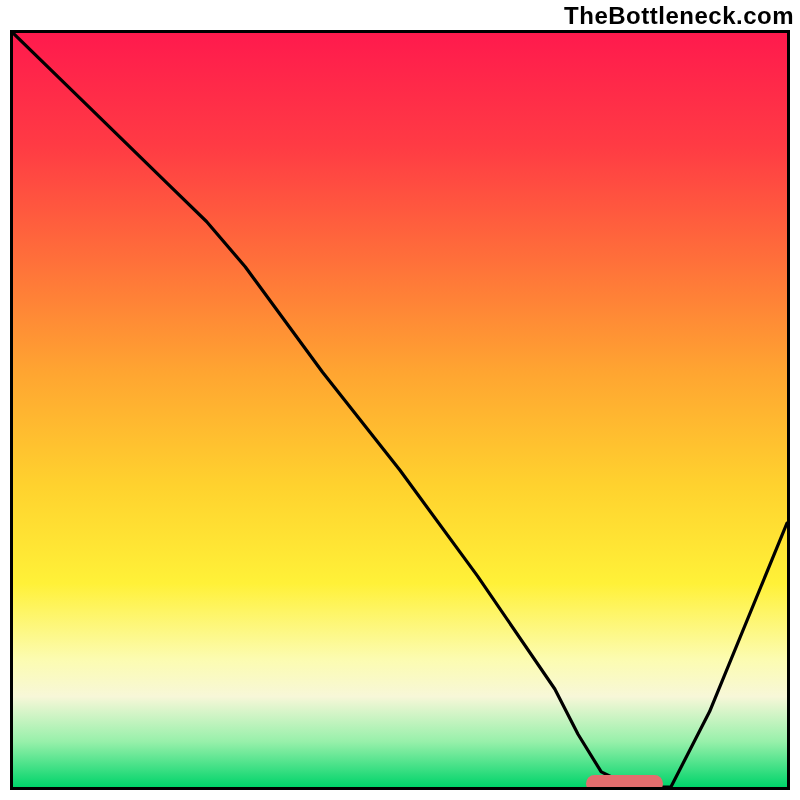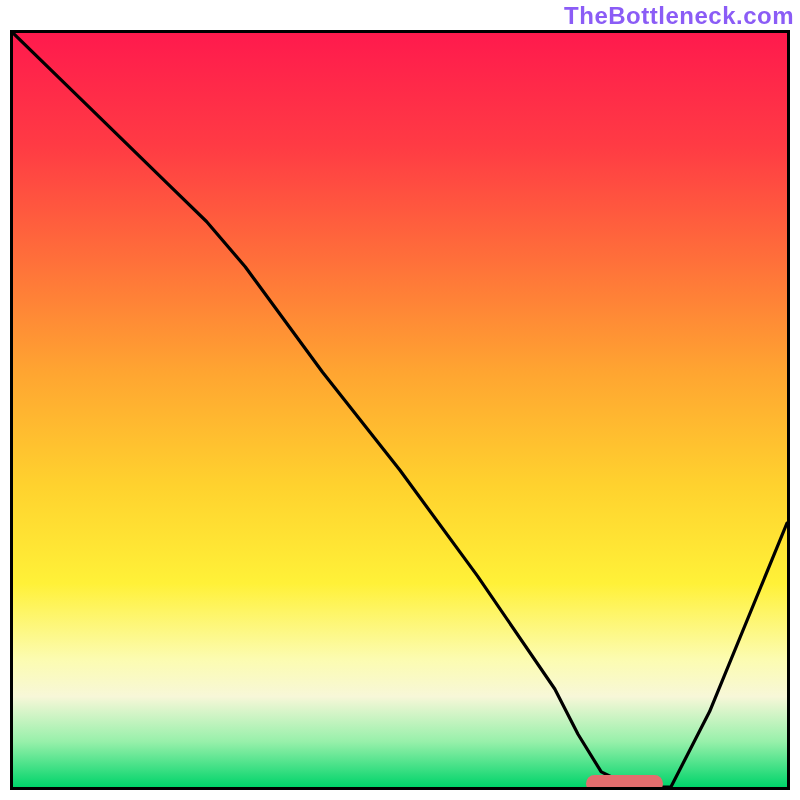--- a/index.html
+++ b/index.html
@@ -15,21 +15,21 @@
     position: relative;
     width: 800px;
     height: 800px;
   }
   .watermark {
     position: absolute;
     top: 2px;
     right: 6px;
     font-size: 24px;
     font-weight: 600;
-    color: #8b5cf6;
+    color: #000000;
     letter-spacing: 0.5px;
   }
   .frame {
     position: absolute;
     left: 10px;
     top: 30px;
     width: 780px;
     height: 760px;
     border: 3px solid #000;
     box-sizing: border-box;

